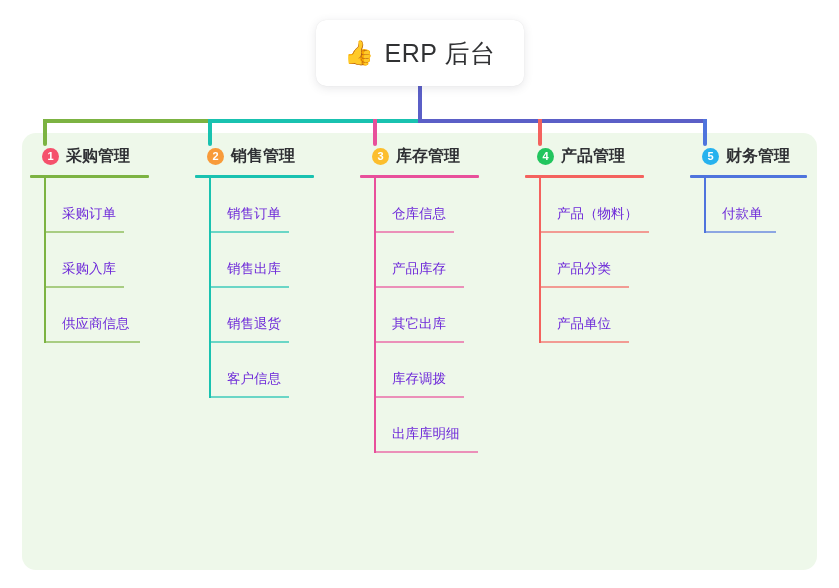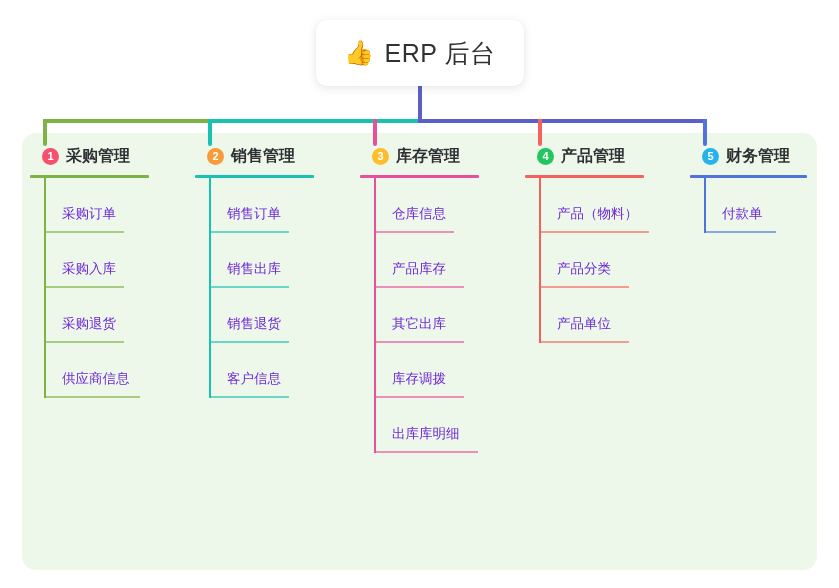--- a/index.html
+++ b/index.html
@@ -90,24 +90,20 @@
           <div class="spine" style="background: rgb(124, 179, 66);"></div>
           <div class="item">
             <div class="item-label">采购订单</div>
             <div class="item-rule" style="background: rgb(124, 179, 66); opacity: 0.62; width: 80px;"></div>
           </div>
           <div class="item">
             <div class="item-label">采购入库</div>
             <div class="item-rule" style="background: rgb(124, 179, 66); opacity: 0.62; width: 80px;"></div>
           </div>
           <div class="item">
-            <div class="item-label">采购退货</div>
-            <div class="item-rule" style="background: rgb(124, 179, 66); opacity: 0.62; width: 80px;"></div>
-          </div>
-          <div class="item">
             <div class="item-label">供应商信息</div>
             <div class="item-rule" style="background: rgb(124, 179, 66); opacity: 0.62; width: 96px;"></div>
           </div>
         </div>
       </div>
       <div class="col" style="left: 195px; width: 150px;">
         <div class="col-head">
           <div class="badge" style="background: rgb(248, 155, 58);">2</div>
           <div class="col-title">销售管理</div>
         </div>

